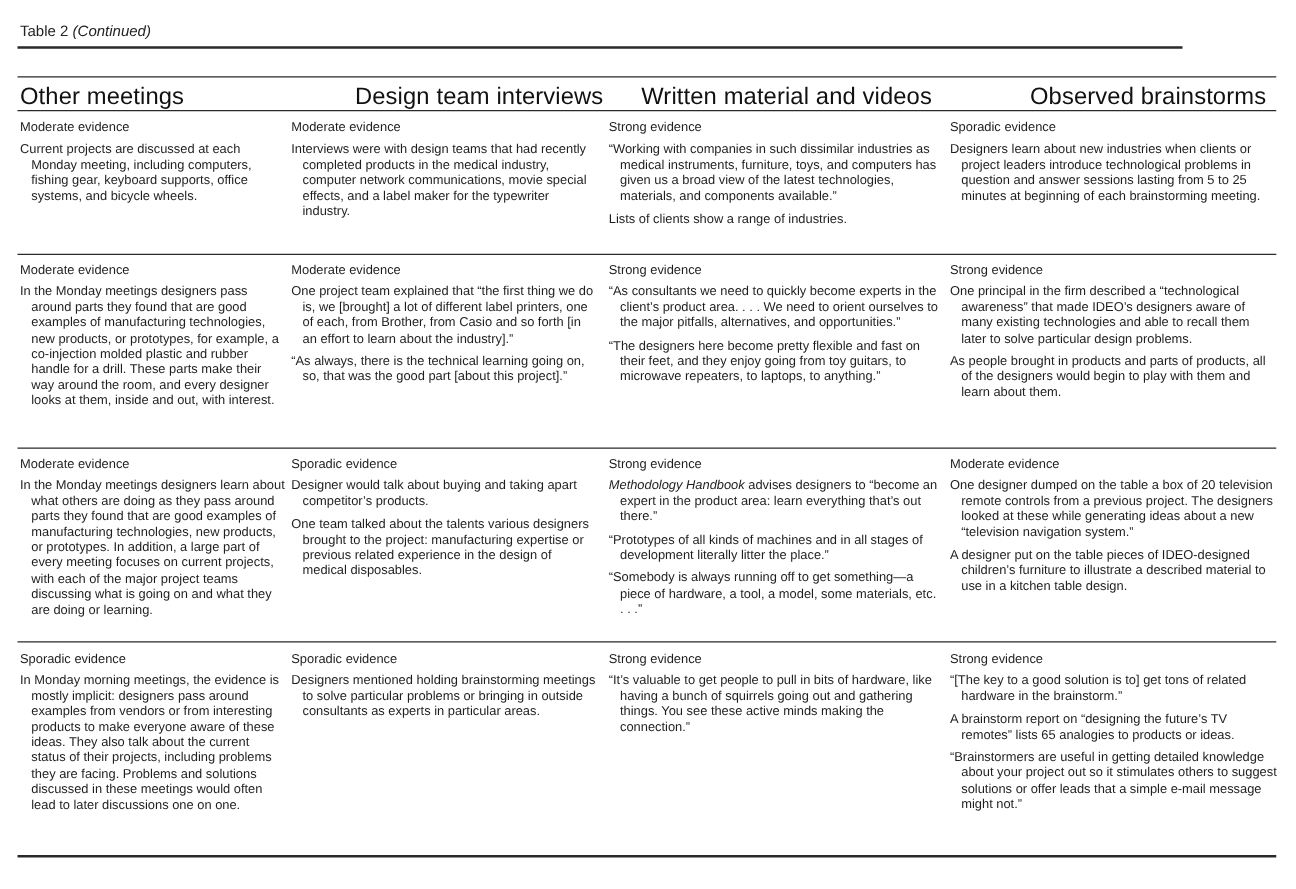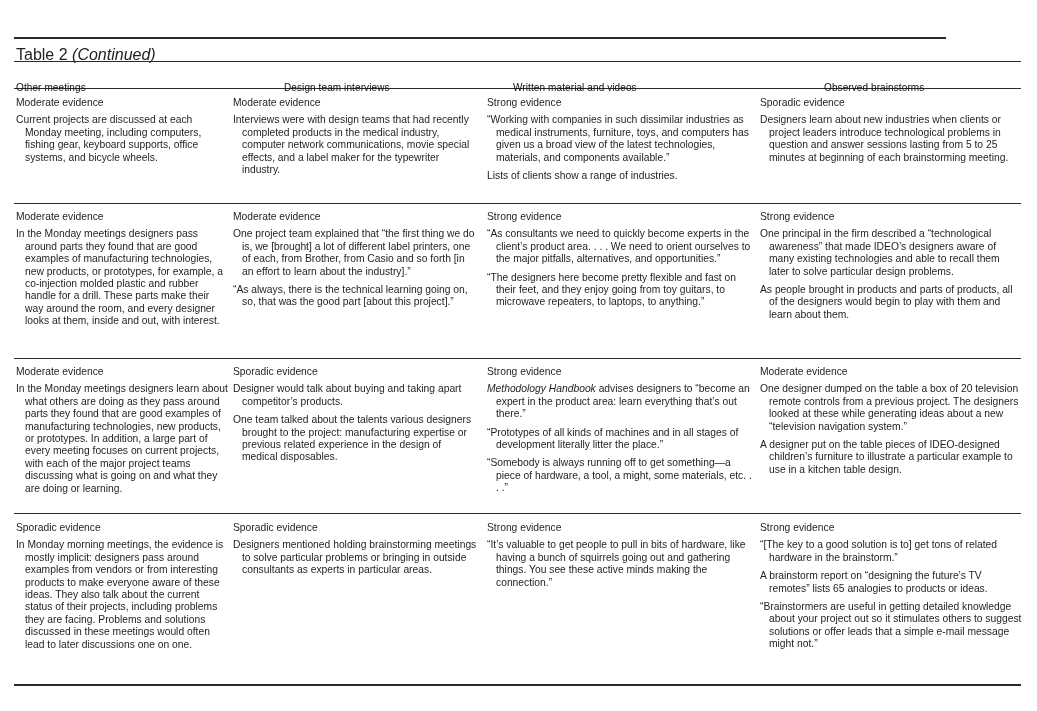--- a/index.html
+++ b/index.html
@@ -2,30 +2,29 @@
 <html><head>
 <meta charset="utf-8">
 <style>
   html, body { margin: 0; padding: 0; background: #ffffff; }
   body {
     width: 1037px; height: 711px; overflow: hidden; position: relative;
     font-family: "Liberation Sans", sans-serif; color: #1a1a1a;
   }
   .caption {
     position: absolute; left: 16px; top: 18px;
-    font-size: 16px; color: #222; margin-top: 28px;
+    font-size: 12px; color: #222;
   }
   .caption i { font-style: italic; }
   .rule { position: absolute; left: 14px; background: #2a2a2a; }
   .rule.thin { height: 1px; }
   .rule.thick { height: 2px; }
   .hdr {
-    position: absolute; top: 67px; font-size: 10px; color: #111; font-weight: normal;
+    position: absolute; top: 67px; font-size: 19px; color: #111; font-weight: normal;
     letter-spacing: 0.1px;
-    margin-top: 15px;
   }
   .cell {
     position: absolute; font-size: 10.3px; line-height: 12.4px; color: #1e1e1e;
   }
   .cell .lvl { margin-bottom: 5px; }
   .cell p {
     margin: 0 0 6px 0; padding-left: 9px; text-indent: -9px;
   }
   .cell i { font-style: italic; }
 </style>
@@ -93,26 +92,26 @@
     </div>
     <div class="cell" style="left: 233px; top: 366px; width: 244px;">
       <div class="lvl">Sporadic evidence</div>
       <p>Designer would talk about buying and taking apart competitor’s products.</p>
       <p>One team talked about the talents various designers brought to the project: manufacturing expertise or previous related experience in the design of medical disposables.</p>
     </div>
     <div class="cell" style="left: 487px; top: 366px; width: 266px;">
       <div class="lvl">Strong evidence</div>
       <p><i>Methodology Handbook</i> advises designers to “become an expert in the product area: learn everything that’s out there.”</p>
       <p>“Prototypes of all kinds of machines and in all stages of development literally litter the place.”</p>
-      <p>“Somebody is always running off to get something—a piece of hardware, a tool, a might, some materials, etc. . . .”</p>
+      <p>“Somebody is always running off to get something—a piece of hardware, a tool, a model, some materials, etc. . . .”</p>
     </div>
     <div class="cell" style="left: 760px; top: 366px; width: 262px;">
       <div class="lvl">Moderate evidence</div>
       <p>One designer dumped on the table a box of 20 television remote controls from a previous project. The designers looked at these while generating ideas about a new “television navigation system.”</p>
-      <p>A designer put on the table pieces of IDEO-designed children’s furniture to illustrate a particular example to use in a kitchen table design.</p>
+      <p>A designer put on the table pieces of IDEO-designed children’s furniture to illustrate a described material to use in a kitchen table design.</p>
     </div>
     <div class="cell" style="left: 16px; top: 522px; width: 212px;">
       <div class="lvl">Sporadic evidence</div>
       <p>In Monday morning meetings, the evidence is mostly implicit: designers pass around examples from vendors or from interesting products to make everyone aware of these ideas. They also talk about the current status of their projects, including problems they are facing. Problems and solutions discussed in these meetings would often lead to later discussions one on one.</p>
     </div>
     <div class="cell" style="left: 233px; top: 522px; width: 244px;">
       <div class="lvl">Sporadic evidence</div>
       <p>Designers mentioned holding brainstorming meetings to solve particular problems or bringing in outside consultants as experts in particular areas.</p>
     </div>
     <div class="cell" style="left: 487px; top: 522px; width: 266px;">

